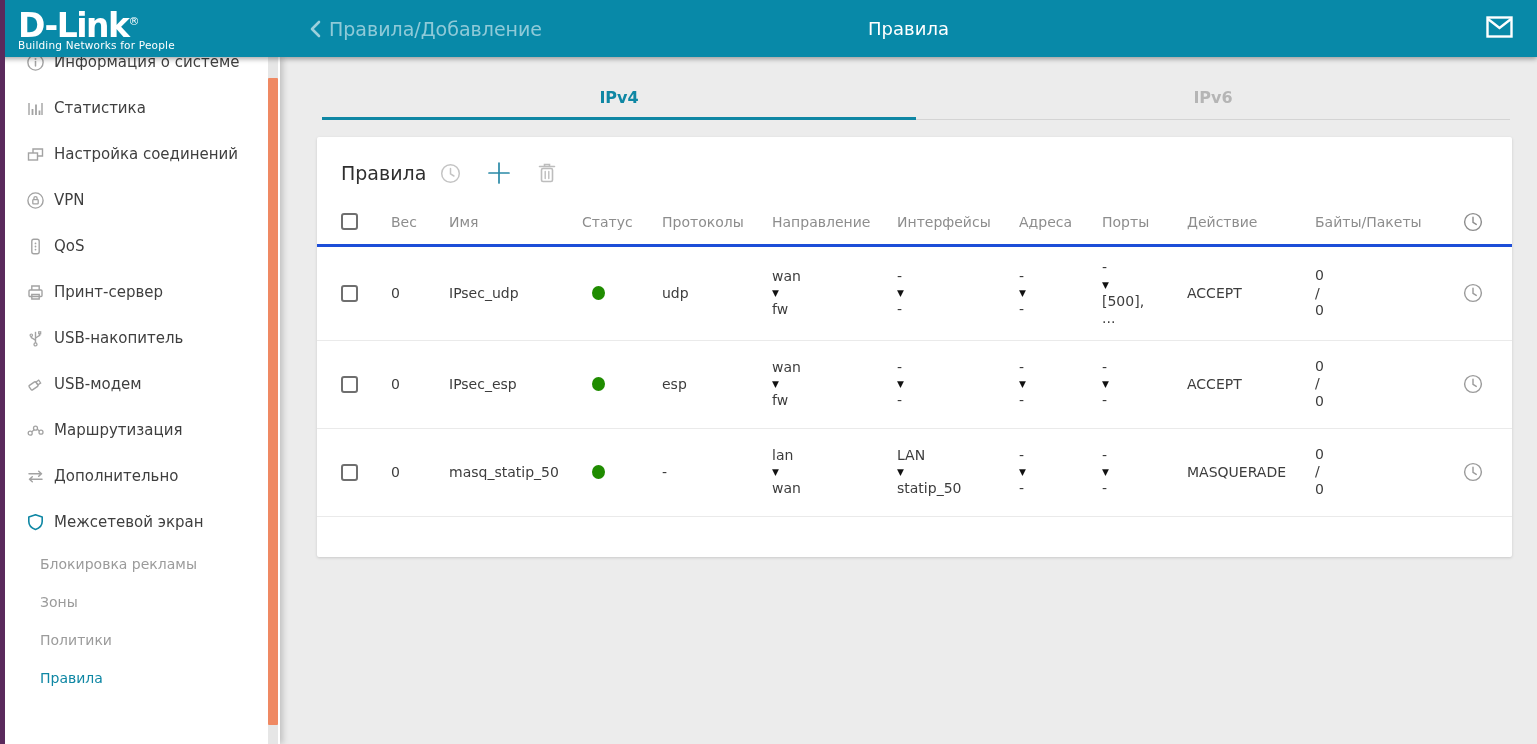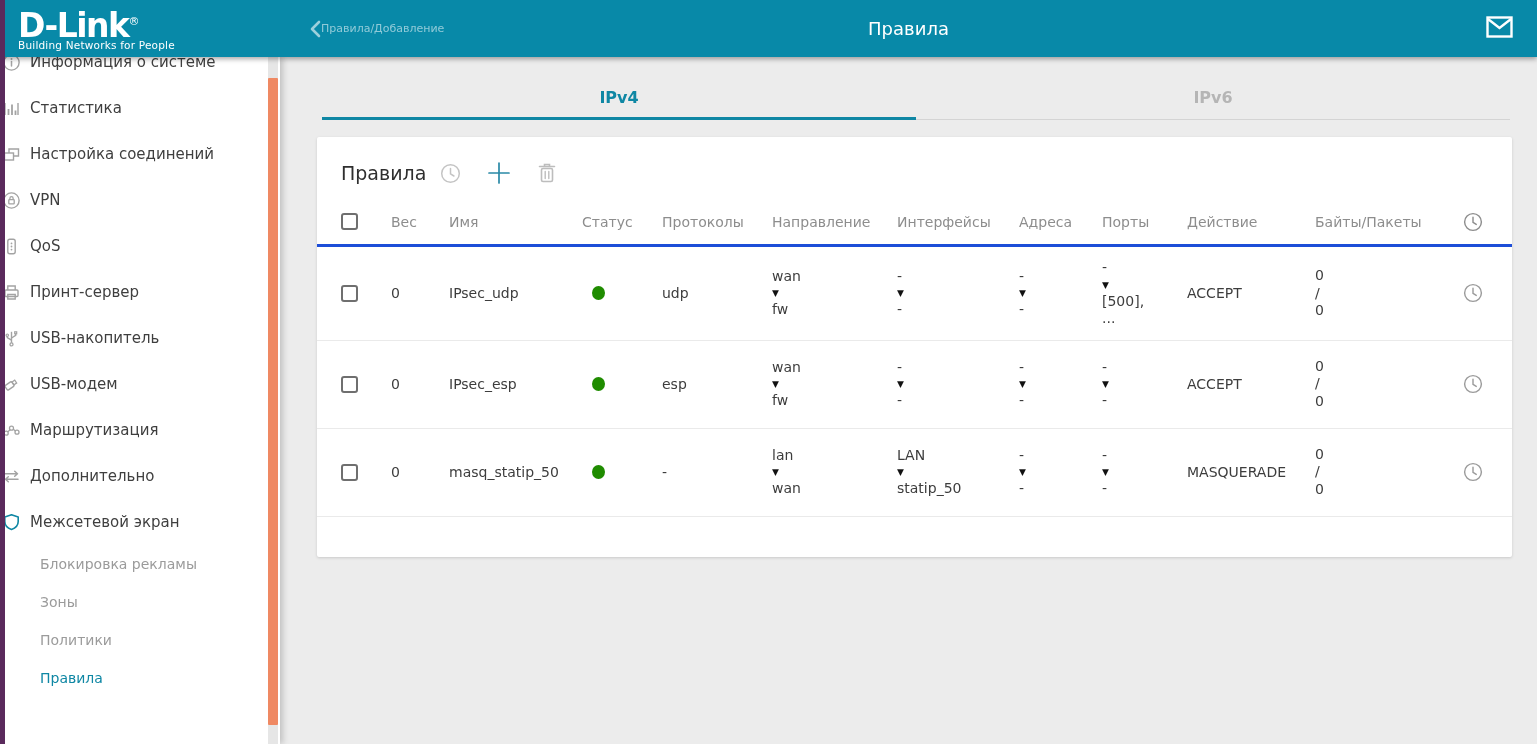--- a/index.html
+++ b/index.html
@@ -6,34 +6,34 @@
   html,body { width:1537px; height:744px; overflow:hidden; }
   body { font-family:"DejaVu Sans","Liberation Sans",sans-serif; background:#ececec; color:#3d3d3d; position:relative; }
 
   
   .topbar { position:absolute; top:0; left:0; width:1537px; height:57px; background:#0889a8;
             box-shadow:0 2px 5px rgba(0,0,0,.35); z-index:30; display:flex; align-items:center; }
   .logo-area { width:280px; padding-left:18px; color:#fff; flex:0 0 auto; }
   .logo-brand { font-size:33px; font-weight:800; letter-spacing:-1.5px; line-height:30px; }
   .logo-reg { font-size:11px; vertical-align:super; font-weight:400; }
   .logo-tagline { font-size:10.5px; font-weight:400; letter-spacing:.2px; margin-top:-2px; }
-  .breadcrumb { display:flex; align-items:center; gap:0; margin-left:30px; color:rgba(255,255,255,.55);
-                font-size:11px; cursor:pointer; z-index:2; }
+  .breadcrumb { display:flex; align-items:center; gap:8px; margin-left:30px; color:rgba(255,255,255,.55);
+                font-size:19px; cursor:pointer; z-index:2; }
   .breadcrumb svg { display:block; }
   .topbar-title { position:absolute; left:280px; right:0; text-align:center; color:#fff; font-size:18px; pointer-events:none; }
   .mail-btn { position:absolute; right:24px; top:16px; background:none; border:none; cursor:pointer; }
 
   
   .purple-strip { position:absolute; left:0; top:0; width:5px; height:744px; background:#5a2a5c; z-index:60; }
 
   
   .sidebar { position:absolute; top:57px; left:0; bottom:0; width:280px; background:#fff;
              box-shadow:3px 0 6px rgba(0,0,0,.18); z-index:20; overflow:hidden; }
   .side-nav { margin-top:-18px; }
-  .side-item { height:46px; display:flex; align-items:center; padding-left:0; cursor:pointer; }
+  .side-item { height:46px; display:flex; align-items:center; padding-left:24px; cursor:pointer; }
   .side-item .s-icon { width:22px; display:flex; justify-content:center; flex:0 0 auto; }
   .side-item .s-label { margin-left:8px; font-size:15px; color:#3f3f3f; white-space:nowrap; }
   .side-item.active .s-label { color:#3f3f3f; }
   .side-subitem { height:38px; display:flex; align-items:center; padding-left:40px; cursor:pointer; }
   .side-subitem .s-label { font-size:14px; color:#9b9b9b; white-space:nowrap; }
   .side-subitem.active .s-label { color:#0f87a4; }
 
   .scroll-track { position:absolute; top:0; right:2px; width:10px; height:687px; background:#e6e6e6; }
   .scroll-thumb { position:absolute; top:21px; left:0; width:10px; height:647px; background:#ef8963; border-radius:1px; cursor:grab; }
 

